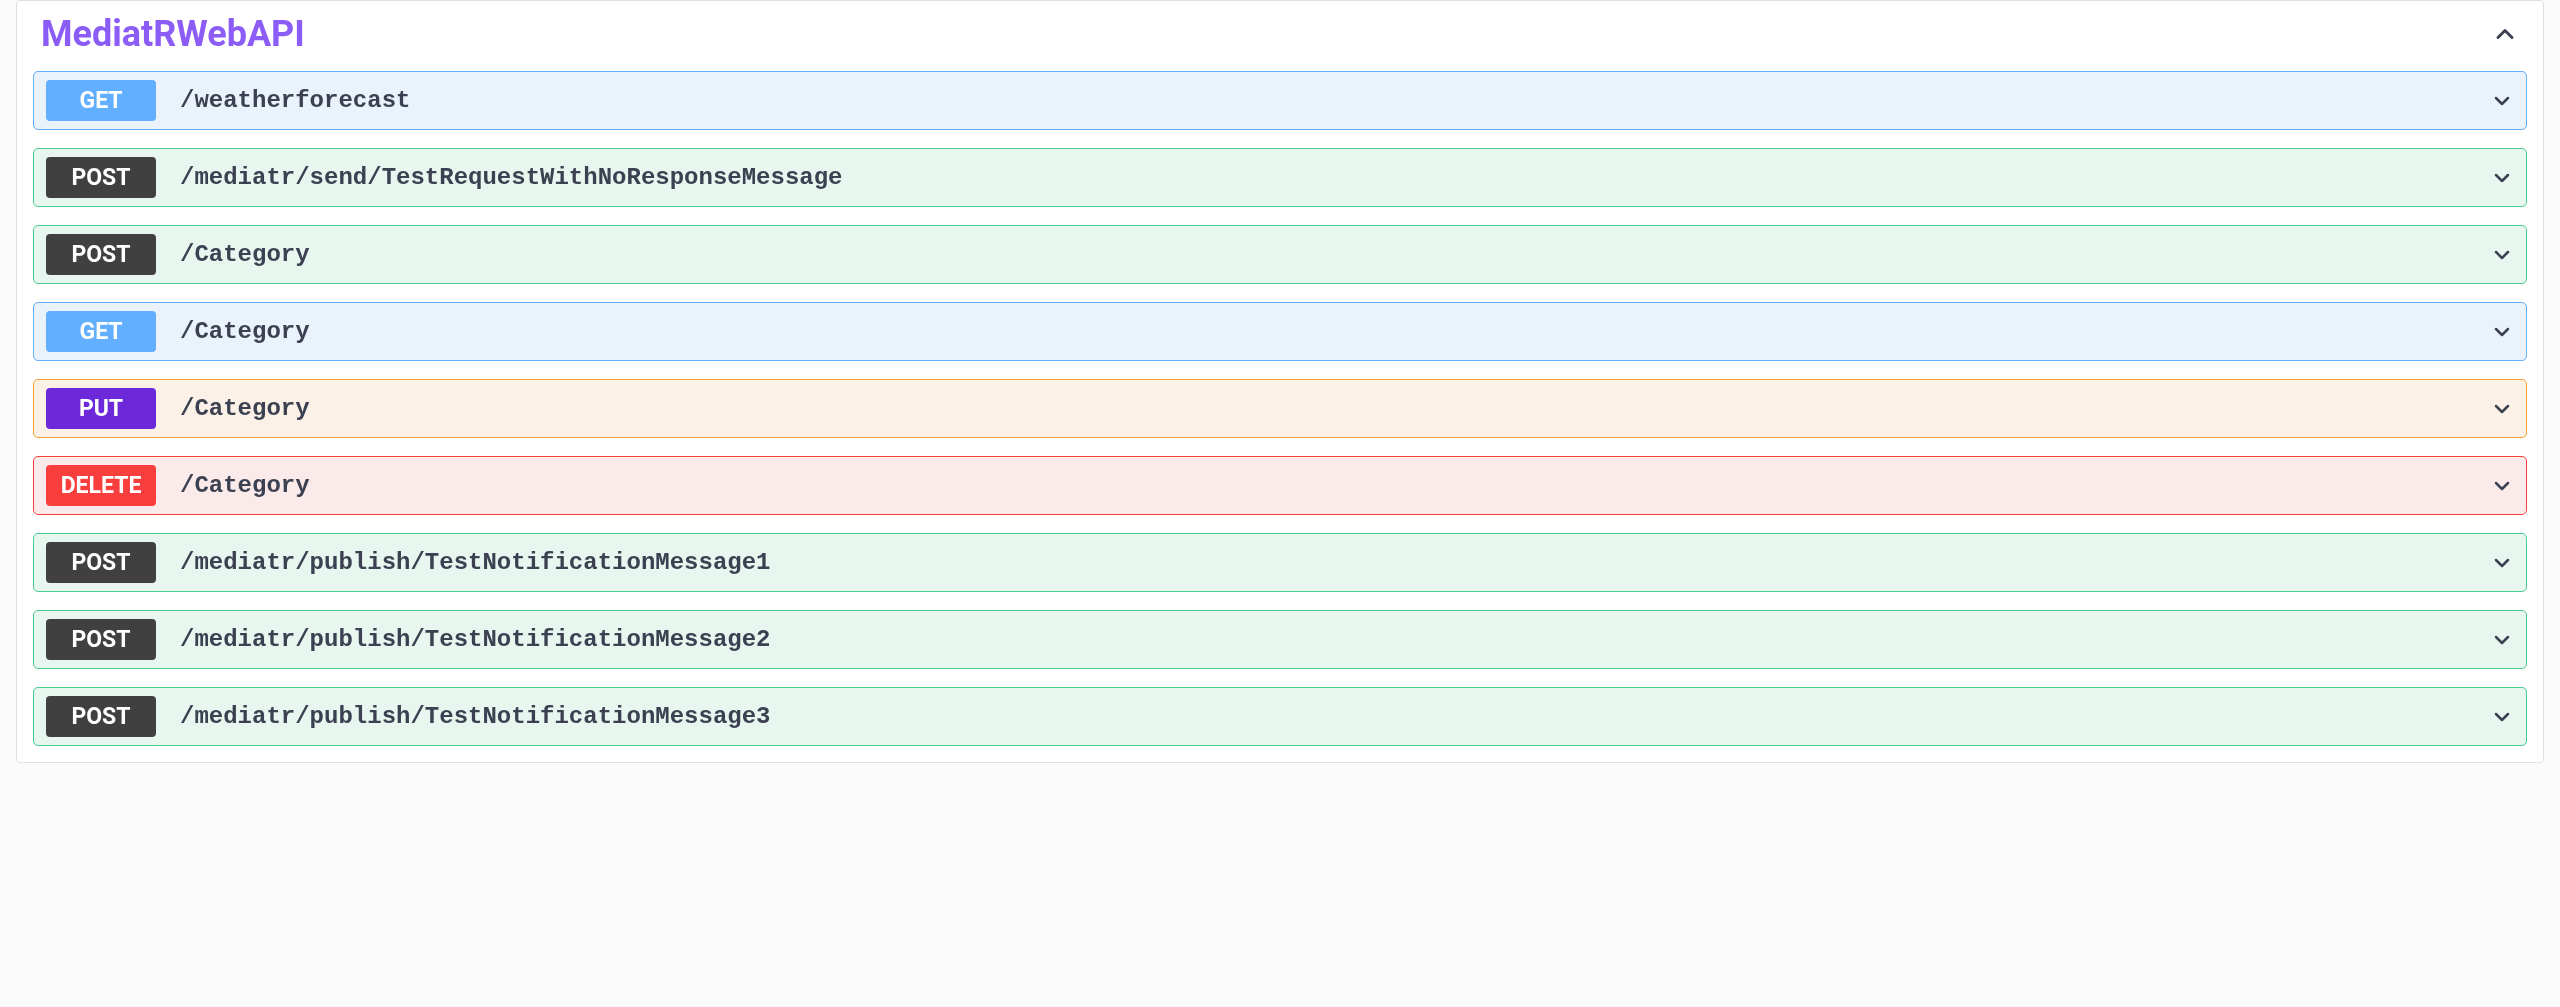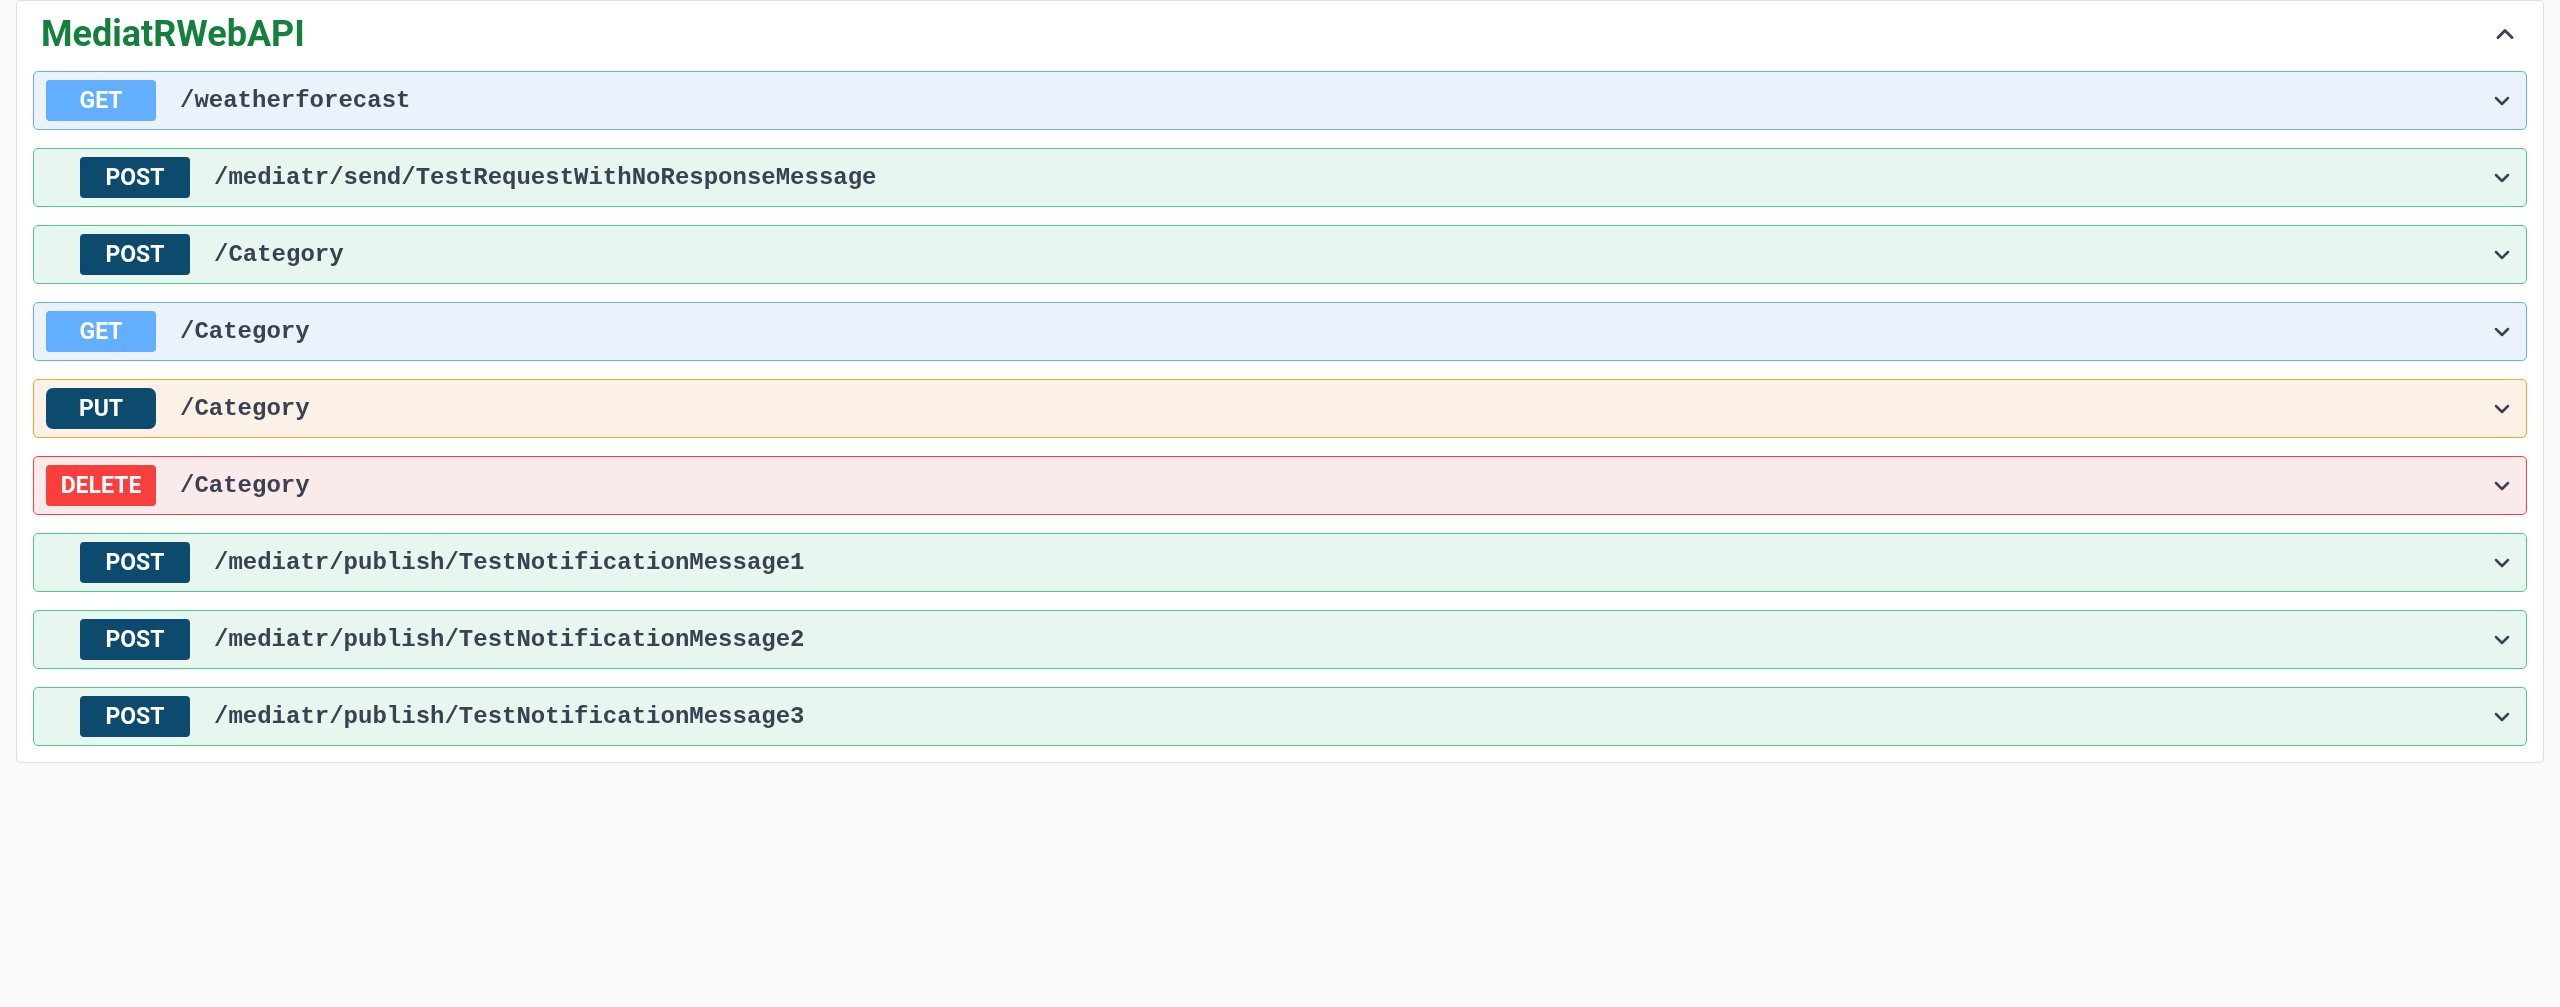--- a/index.html
+++ b/index.html
@@ -18,21 +18,21 @@
   .section-header {
     display: flex;
     align-items: center;
     justify-content: space-between;
     padding: 12px 24px 16px 24px;
     cursor: pointer;
   }
   .section-title {
     font-size: 36px;
     font-weight: 700;
-    color: #15803d;
+    color: #8b5cf6;
   }
   .section-toggle {
     width: 28px;
     height: 28px;
     display: flex;
     align-items: center;
     justify-content: center;
   }
   .opblock-list {
     padding: 0 16px 16px 16px;
@@ -74,25 +74,25 @@
     justify-content: center;
     color: #3b4151;
   }
 
   
   .op-get { background: #eaf2fb; border-color: #61affe; }
   .op-get .method-badge { background: #61affe; }
 
   
   .op-post { background: #e8f6f0; border-color: #49cc90; }
-  .op-post .method-badge { background: #0c4a6e; margin-left: 34px; }
+  .op-post .method-badge { background: #404040; }
 
   
   .op-put { background: #fbf1e6; border-color: #fca130; }
-  .op-put .method-badge { background: #0c4a6e; border-radius: 7px; }
+  .op-put .method-badge { background: #6d28d9; }
 
   
   .op-delete { background: #fbeaea; border-color: #f93e3e; }
   .op-delete .method-badge { background: #f93e3e; text-align: center; }
 
   svg { display: block; }
 </style>
 </head>
 <body>
 

